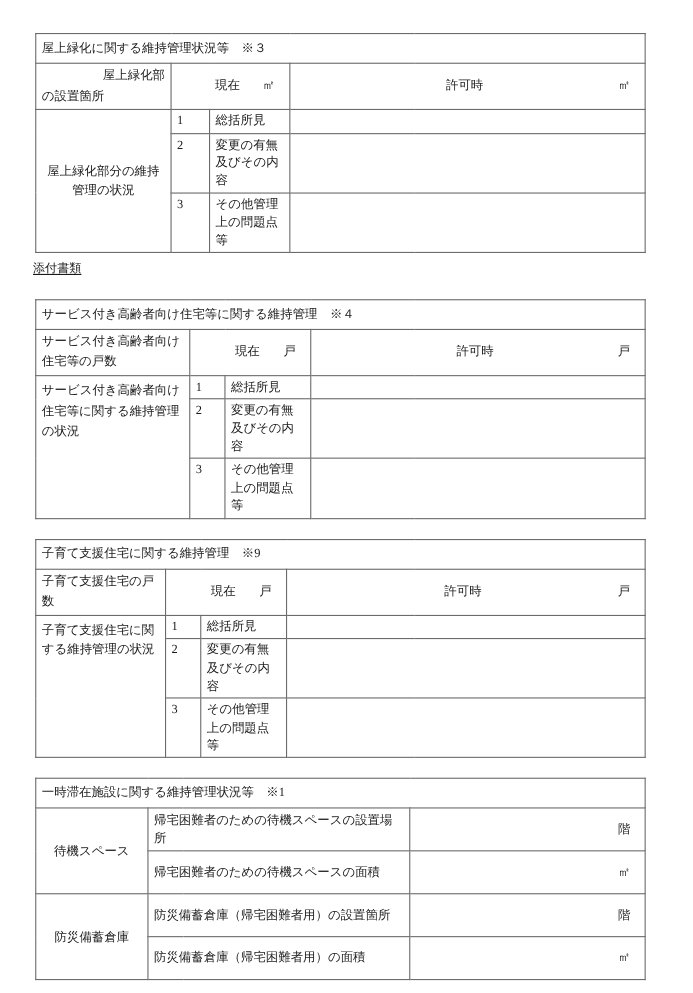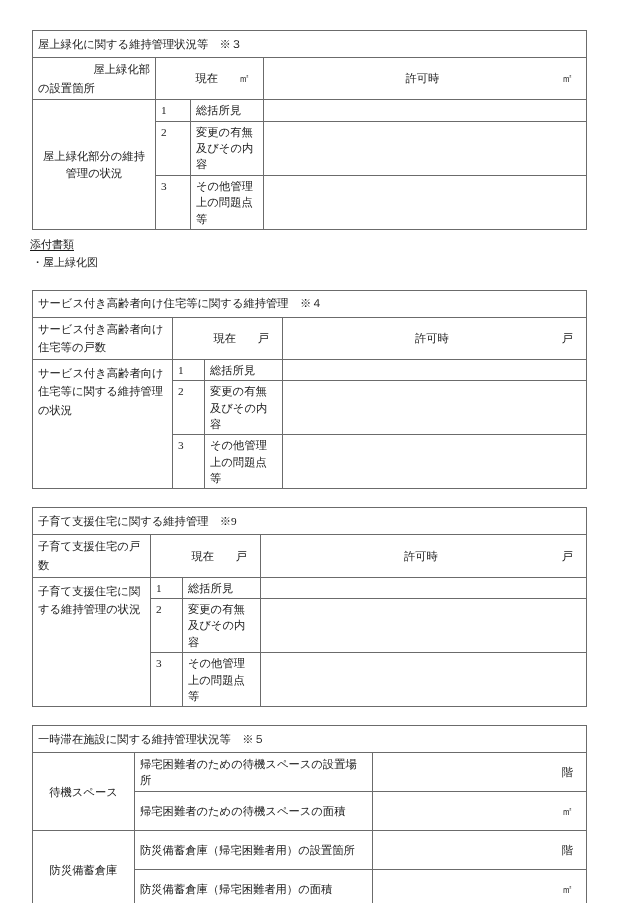--- a/index.html
+++ b/index.html
@@ -160,21 +160,20 @@
         <td style="vertical-align:top;">その他管理上の問題点等</td>
         <td class="blank" colspan="2"></td>
       </tr>
     </tbody>
   </table>
 
   <div class="gap-a"></div>
 
   <div class="attach">
     <span class="head">添付書類</span>
-    <span class="item">・屋上緑化図</span>
   </div>
 
   <div class="gap-c"></div>
 
   <table class="form">
     <colgroup>
       <col style="width:140px">
       <col style="width:32px">
       <col style="width:78px">
       <col style="width:94px">
@@ -270,21 +269,21 @@
 
   <table class="form">
     <colgroup>
       <col style="width:102px">
       <col style="width:32px">
       <col style="width:206px">
       <col style="width:214px">
     </colgroup>
     <tbody>
       <tr>
-        <td class="hdr-title" colspan="4">一時滞在施設に関する維持管理状況等　※５</td>
+        <td class="hdr-title" colspan="4">一時滞在施設に関する維持管理状況等　※1</td>
       </tr>
 
       <tr>
         <td class="label-center" rowspan="2" style="height:68px;">待機スペース</td>
         <td colspan="2" style="height:34px;">帰宅困難者のための待機スペースの設置場所</td>
         <td>
           <span class="unit-right">階</span>
         </td>
       </tr>
       <tr>

